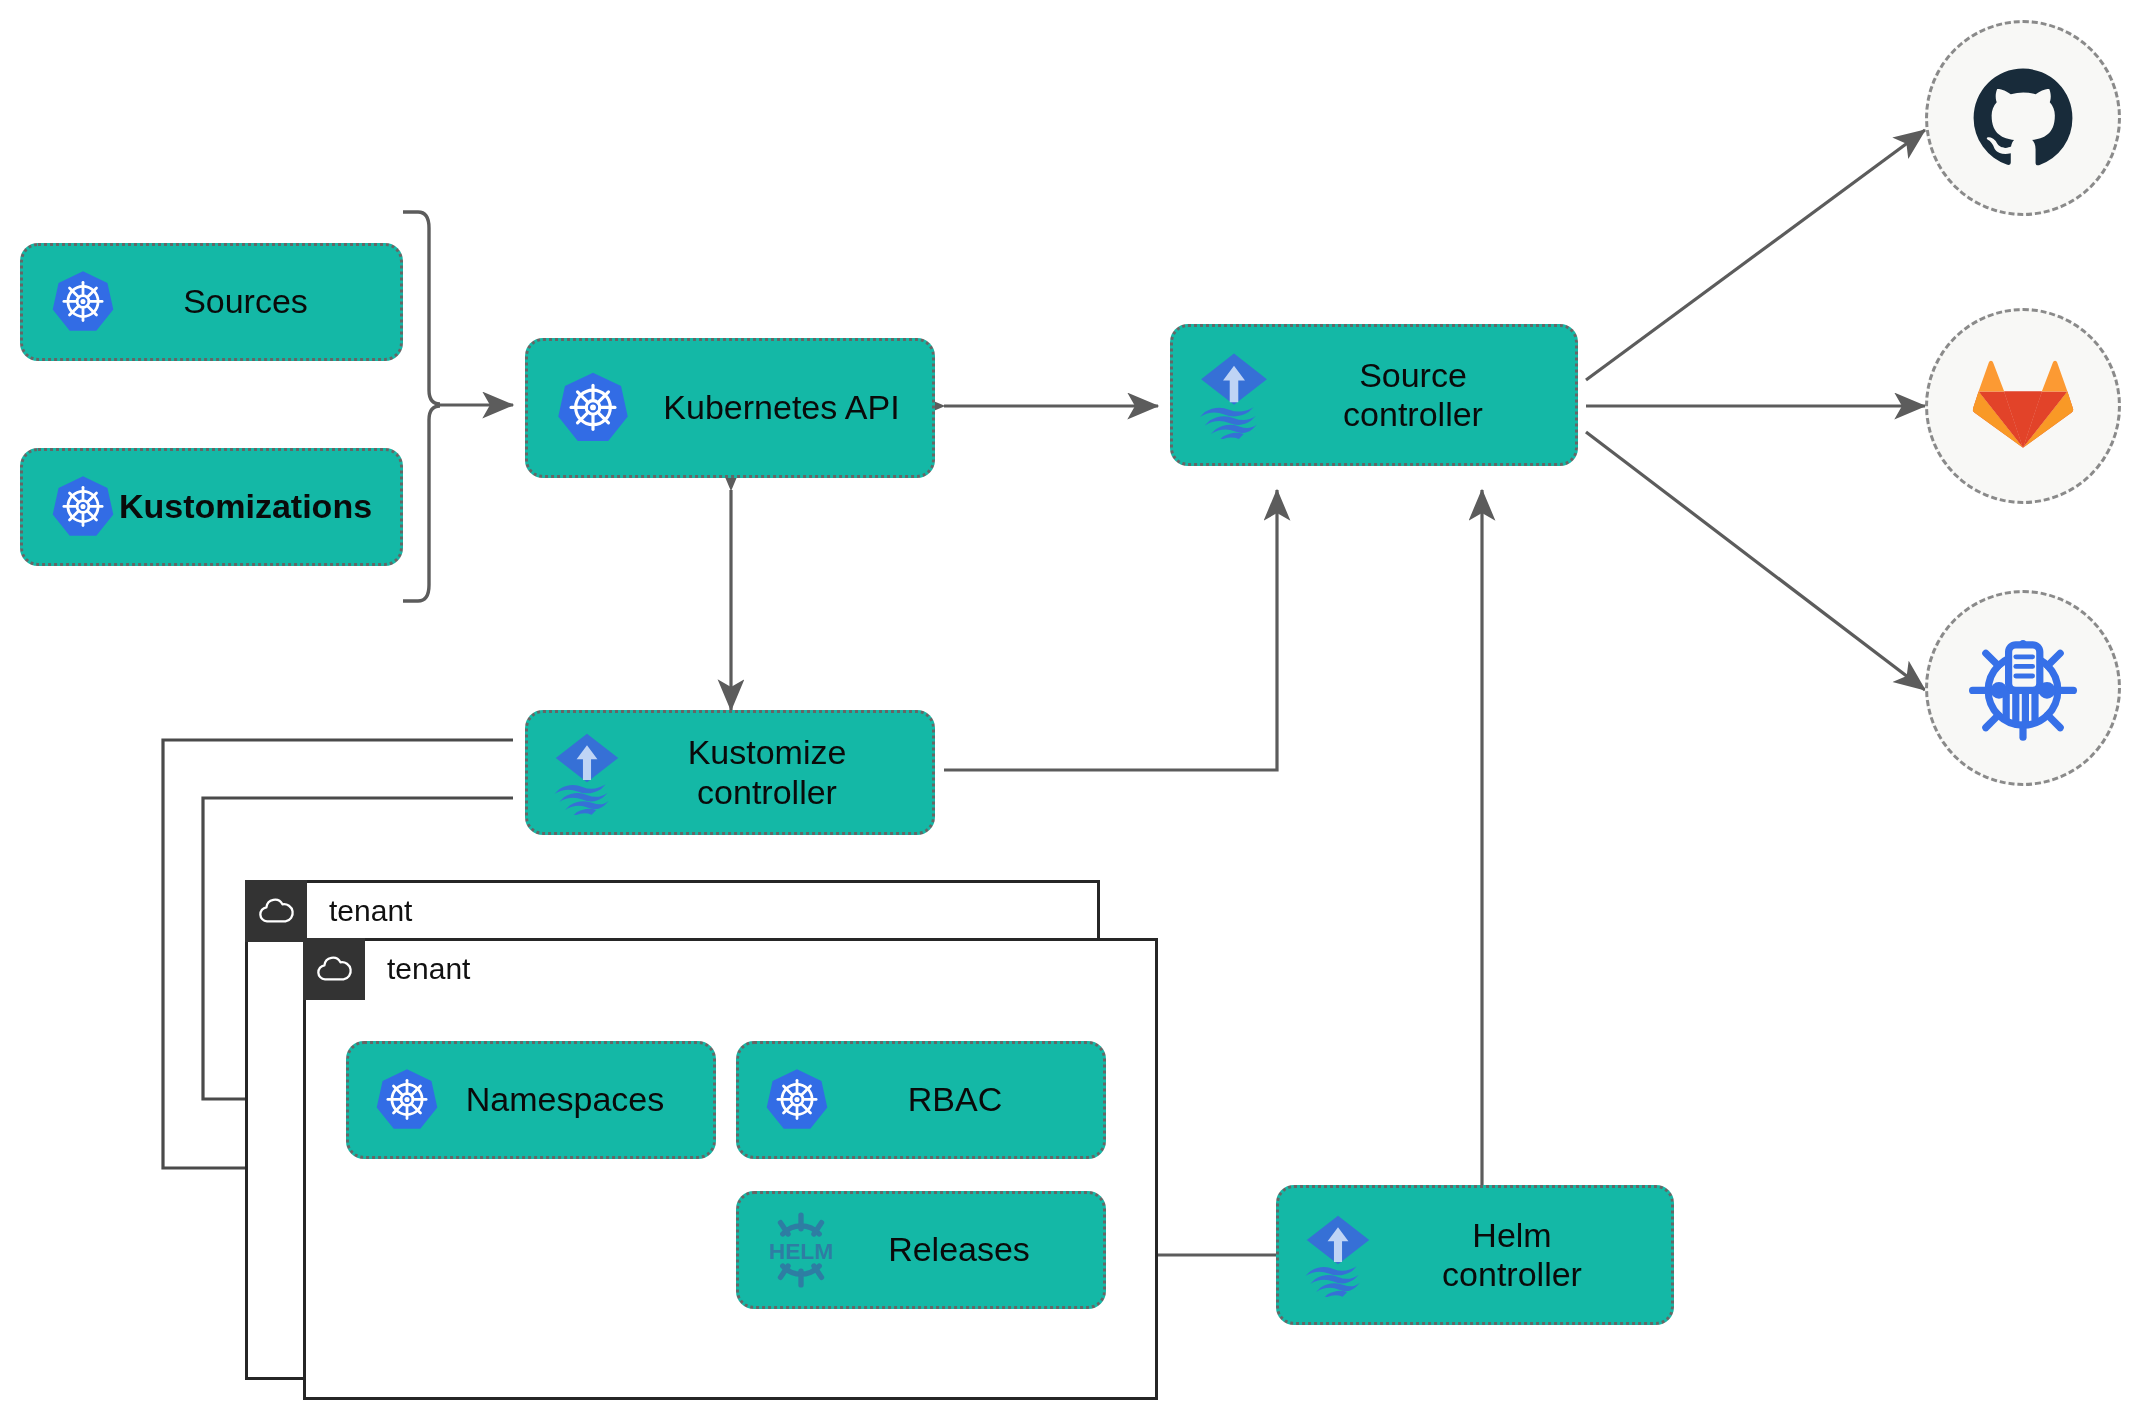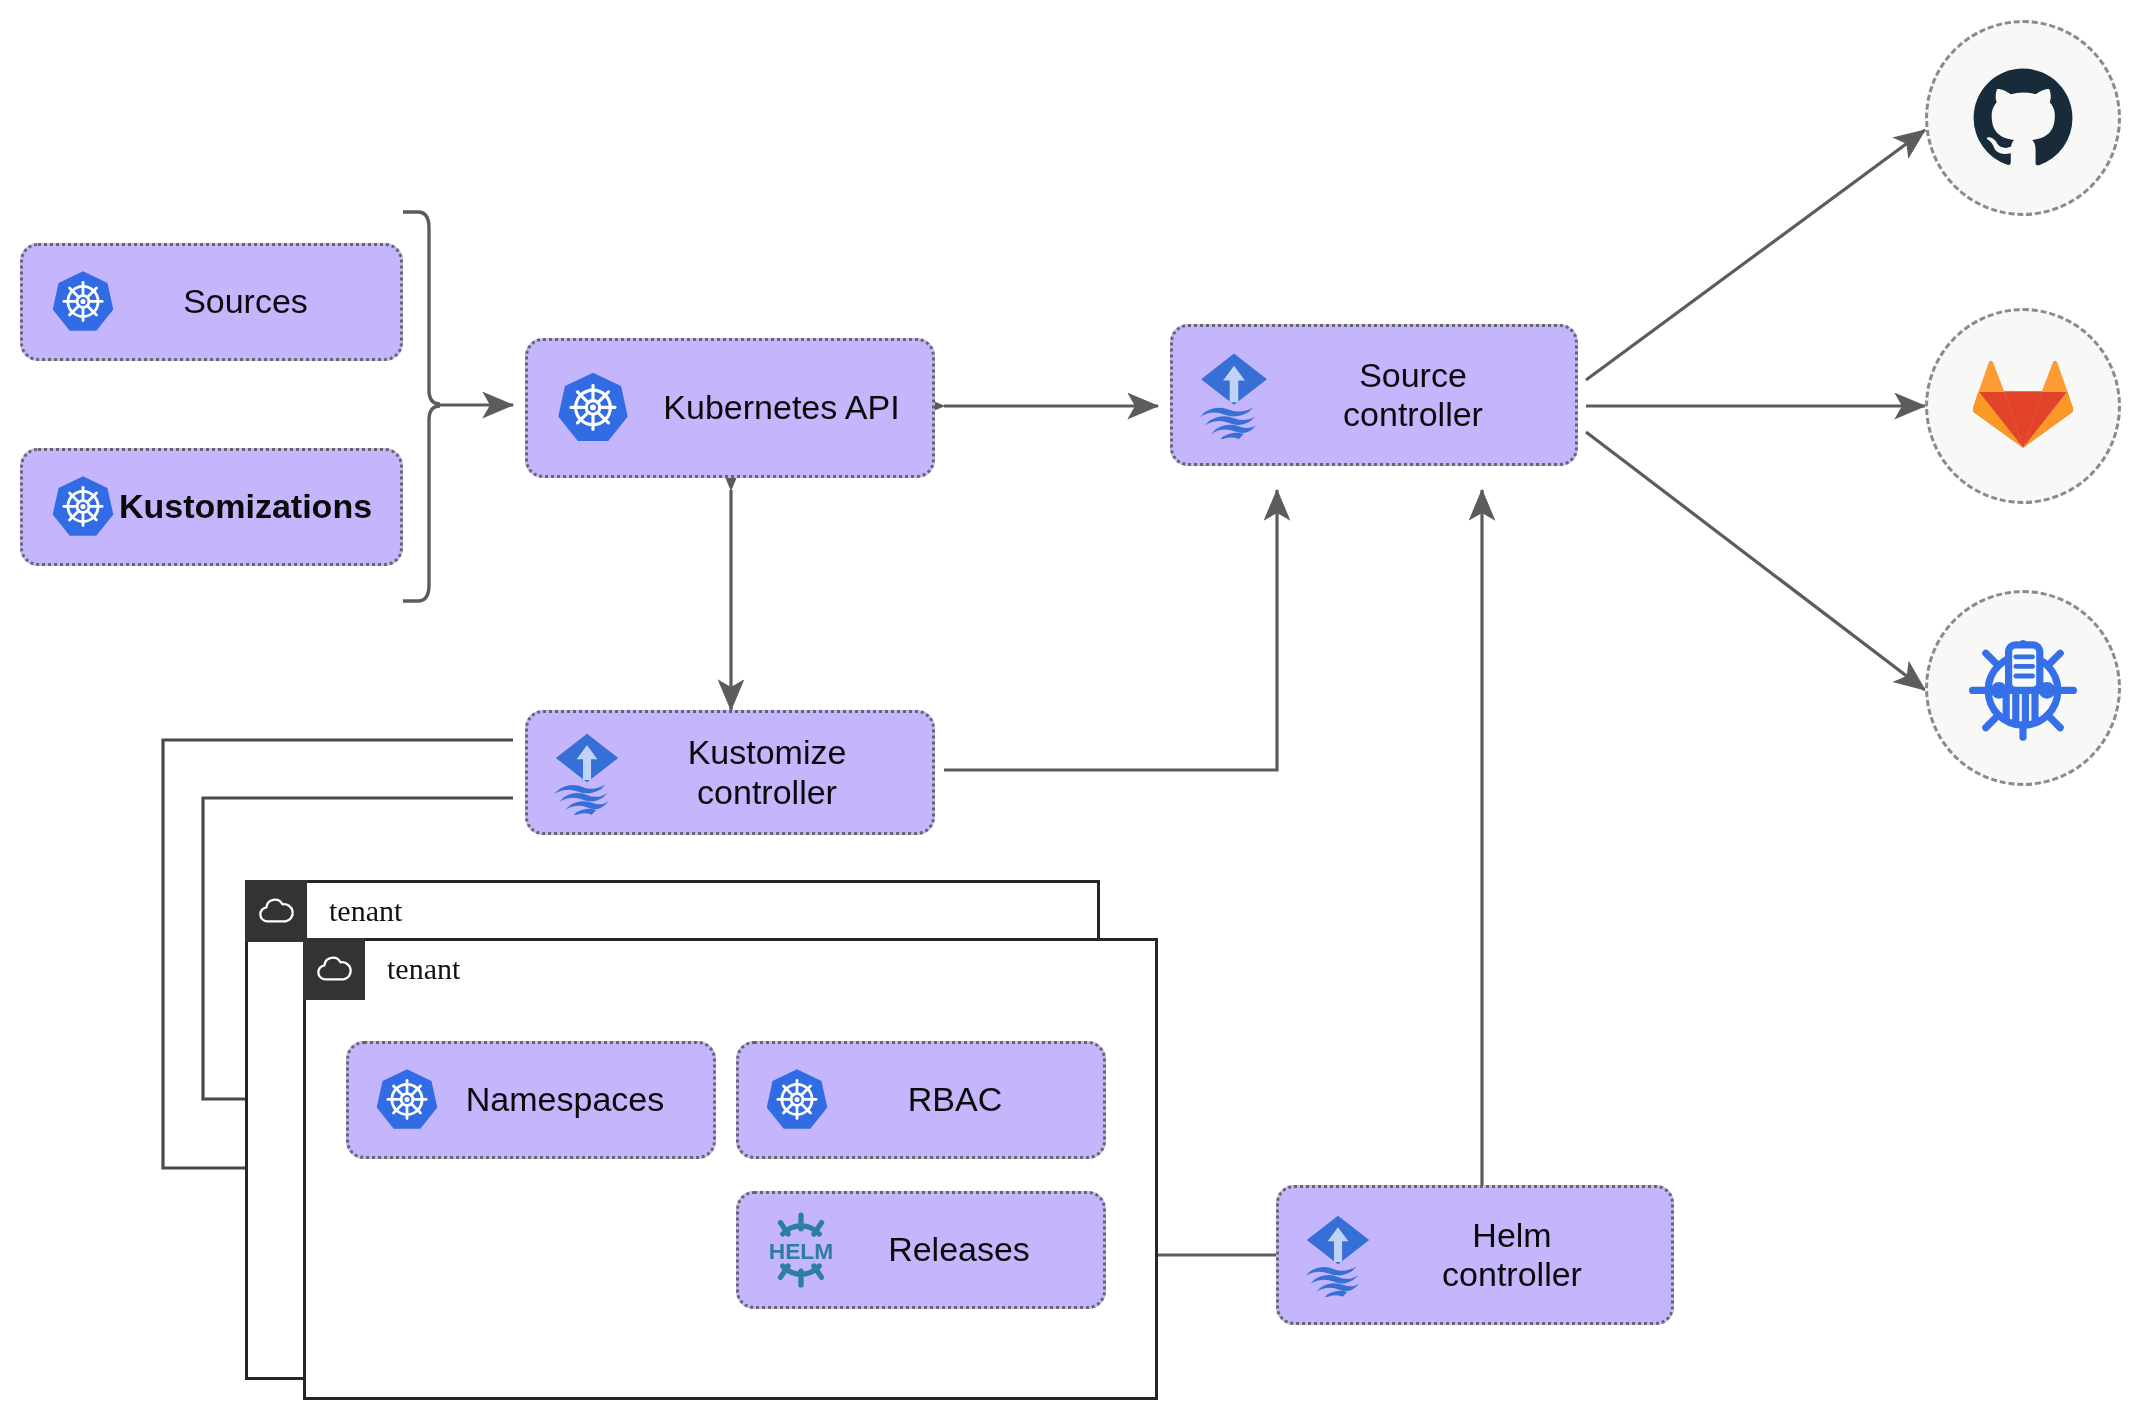--- a/index.html
+++ b/index.html
@@ -2,21 +2,21 @@
 <html><head>
 <meta charset="utf-8">
 <style>
   html,body{margin:0;padding:0;background:#ffffff;}
   body{font-family:"Liberation Sans","DejaVu Sans",sans-serif;}
   #canvas{position:relative;width:2144px;height:1407px;background:#ffffff;overflow:hidden;}
 
   
   .node{
     position:absolute;
-    background:#c4b5fd;
+    background:#14b8a6;
     border:3px dotted #666666;
     border-radius:18px;
     display:flex;
     align-items:center;
     box-sizing:border-box;
   }
   .node .label{
     color:#0a0a0a;
     font-size:34px;
     line-height:1.15;
@@ -39,21 +39,21 @@
   
   .tenant{
     position:absolute;
     background:#ffffff;
     border:3px solid #262626;
     box-sizing:border-box;
   }
   .tenant-head{
     position:absolute;left:-3px;top:-3px;
     height:62px;
-    display:flex;align-items:center;font-family:Liberation Serif, serif;
+    display:flex;align-items:center;
   }
   .tenant-badge{
     width:62px;height:62px;background:#333333;
     display:flex;align-items:center;justify-content:center;
     flex:0 0 auto;
   }
   .tenant-name{
     font-size:30px;color:#111111;padding-left:22px;white-space:nowrap;
   }
 

